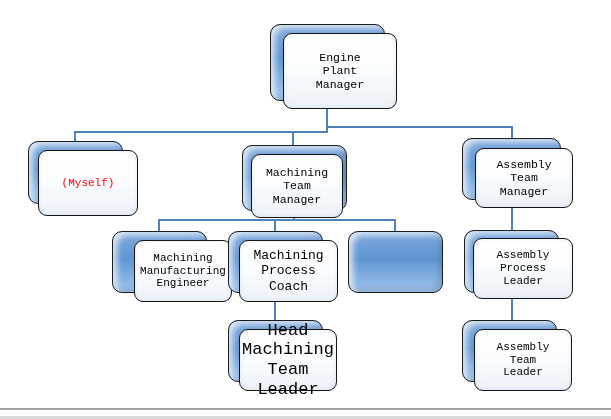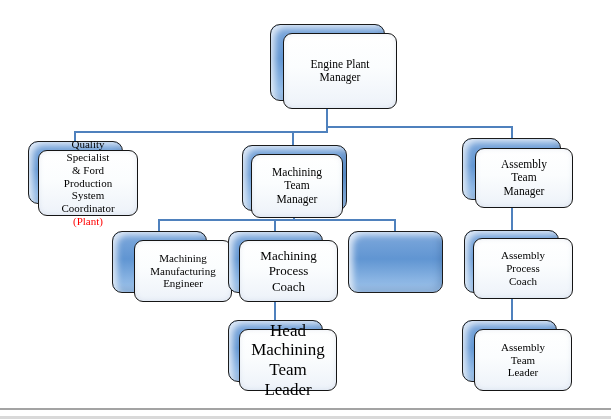--- a/index.html
+++ b/index.html
@@ -16,21 +16,21 @@
                inset -3px -4px 6px rgba(30,70,120,.22);
   }
   
   .front{
     position:absolute;box-sizing:border-box;border-radius:9px;
     border:1.4px solid #151515;
     background:linear-gradient(180deg,#ffffff 0%,#fbfdfe 45%,#edf2f9 100%);
     box-shadow:inset 0 0 5px rgba(120,150,190,.18);
     display:flex;flex-direction:column;align-items:center;justify-content:center;
     text-align:center;padding:2px 18px;
-    font-size:11.5px;line-height:1.16;color:#000;
+    font-size:11.5px;line-height:1.16;color:#000;font-family:Liberation Mono, monospace;
   }
   .txt{white-space:pre-line;display:block;}
   .red{color:#ff0000;}
   .conn{position:absolute;background:#4f81bd;}
   .page-rule{position:absolute;left:0;width:611px;background:#a3a3a3;}
   .page-strip{position:absolute;left:0;width:611px;background:#d9d9d9;}
 </style>
 </head>
 <body>
 
@@ -53,24 +53,21 @@
   <div class="conn" style="left:274px;top:300px;width:2px;height:21px"></div>
   <div class="conn" style="left:511px;top:298px;width:2px;height:24px"></div>
 
   <div class="back" style="left:270px;top:24px;width:115px;height:77px"></div>
   <div class="front" style="left:283px;top:33px;width:114px;height:76px">
     <span class="txt">Engine Plant Manager</span>
   </div>
 
   <div class="back" style="left:28px;top:141px;width:95px;height:63px"></div>
   <div class="front" style="left:38px;top:150px;width:100px;height:66px;font-size:11px">
-    <span class="txt">Quality Specialist
-&amp; Ford Production
-System Coordinator</span>
-    <span class="txt red">(Plant)</span>
+    <span class="txt red">(Myself)</span>
   </div>
 
   <div class="back" style="left:242px;top:145px;width:105px;height:66px"></div>
   <div class="front" style="left:251px;top:154px;width:92px;height:64px">
     <span class="txt">Machining Team
 Manager</span>
   </div>
 
   <div class="back" style="left:462px;top:138px;width:99px;height:62px"></div>
   <div class="front" style="left:475px;top:148px;width:98px;height:60px">
@@ -89,21 +86,21 @@
   <div class="front" style="left:239px;top:240px;width:99px;height:62px;font-size:13px">
     <span class="txt">Machining Process
 Coach</span>
   </div>
 
   <div class="back" style="left:348px;top:231px;width:95px;height:62px"></div>
 
   <div class="back" style="left:464px;top:230px;width:95px;height:63px"></div>
   <div class="front" style="left:473px;top:238px;width:100px;height:61px;font-size:11px">
     <span class="txt">Assembly Process
-Coach</span>
+Leader</span>
   </div>
 
   <div class="back" style="left:228px;top:320px;width:95px;height:62px"></div>
   <div class="front" style="left:239px;top:329px;width:98px;height:62px;font-size:17px">
     <span class="txt">Head Machining
 Team Leader</span>
   </div>
 
   <div class="back" style="left:462px;top:320px;width:95px;height:62px"></div>
   <div class="front" style="left:474px;top:329px;width:98px;height:62px;font-size:11px">

